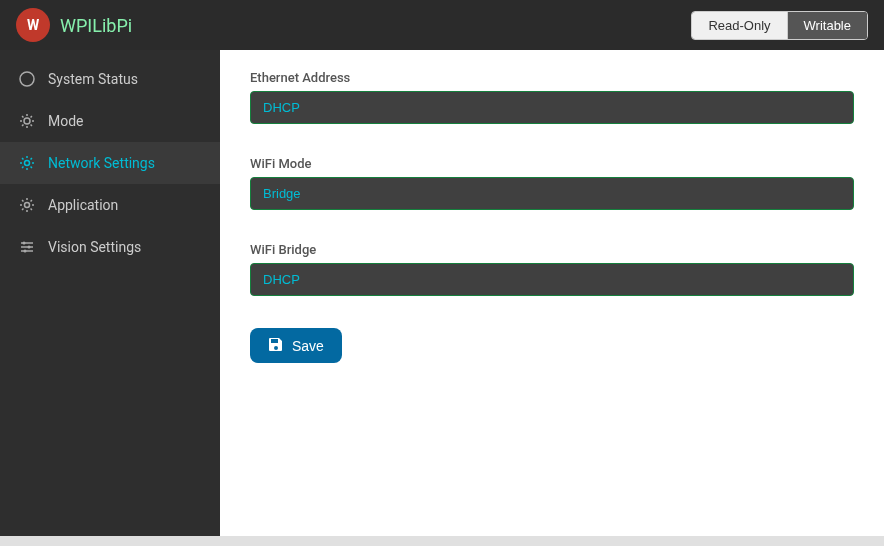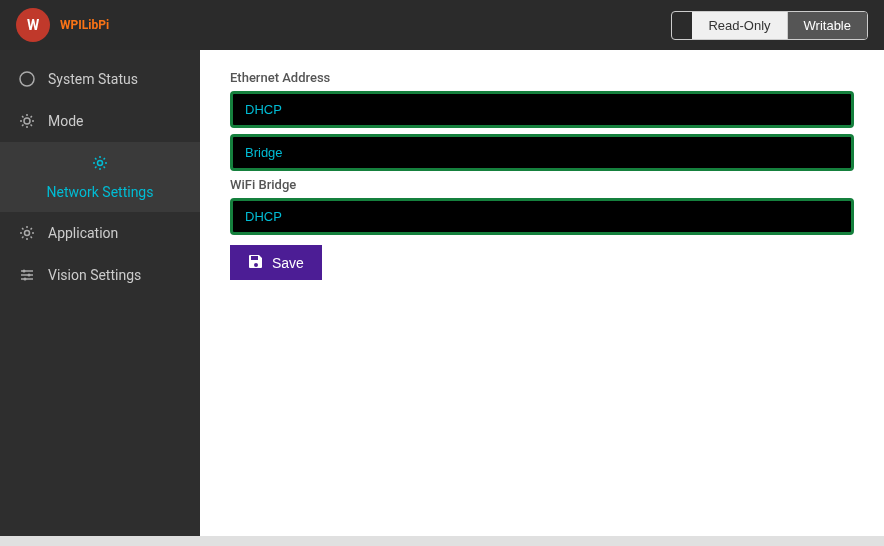--- a/index.html
+++ b/index.html
@@ -35,31 +35,30 @@
       border-radius: 50%;
       display: flex;
       align-items: center;
       justify-content: center;
       color: white;
       font-weight: bold;
       font-size: 14px;
       flex-shrink: 0;
     }
     .logo-text {
-      color: #f97316;
-      font-size: 12px;
-      font-weight: 700;
+      color: #86efac;
+      font-size: 18px;
+      font-weight: 400;
     }
     .header-buttons {
       display: flex;
       gap: 0;
       border: 1px solid #ccc;
       border-radius: 4px;
       overflow: hidden;
-      padding-left: 20px;
     }
     .header-btn {
       padding: 6px 16px;
       background: #f0f0f0;
       border: none;
       cursor: pointer;
       font-size: 13px;
       color: #333;
     }
     .header-btn.active {
@@ -72,41 +71,40 @@
 
     
     .main {
       display: flex;
       flex: 1;
       overflow: hidden;
     }
 
     
     .sidebar {
-      width: 200px;
+      width: 220px;
       background: #2e2e2e;
       flex-shrink: 0;
       display: flex;
       flex-direction: column;
       padding-top: 8px;
     }
     .sidebar-item {
       display: flex;
       align-items: center;
       gap: 12px;
       padding: 12px 18px;
       color: #ccc;
       cursor: pointer;
       font-size: 14px;
       transition: background 0.15s;
     }
     .sidebar-item.active {
       background: #3a3a3a;
       color: #00bcd4;
-      flex-direction: column;
     }
     .sidebar-item.active .sidebar-icon {
       color: #00bcd4;
     }
     .sidebar-icon {
       width: 18px;
       height: 18px;
       display: flex;
       align-items: center;
       justify-content: center;
@@ -116,48 +114,48 @@
 
     
     .content {
       flex: 1;
       background: white;
       overflow-y: auto;
       padding: 20px 30px;
     }
 
     .form-section {
-      margin-bottom: 6px;
+      margin-bottom: 32px;
     }
     .form-label {
       font-size: 13px;
       color: #555;
       margin-bottom: 6px;
       font-weight: 500;
     }
     .form-input {
       width: 100%;
       padding: 8px 12px;
-      border: 3px solid #15803d;
+      border: 1px solid #15803d;
       border-radius: 4px;
       font-size: 13px;
       color: #00bcd4;
-      background: #000000;
+      background: #404040;
       outline: none;
     }
 
     .save-btn {
       display: flex;
       align-items: center;
       gap: 8px;
       padding: 8px 18px;
-      background: #4c1d95;
+      background: #0369a1;
       color: white;
       border: none;
-      border-radius: 0;
+      border-radius: 8px;
       font-size: 14px;
       cursor: pointer;
       margin-top: 10px;
     }
 
     
     .bottom-bar {
       height: 10px;
       background: #e0e0e0;
       flex-shrink: 0;
@@ -247,20 +245,21 @@
   </nav>
 
   <main class="content">
 
     <div class="form-section">
       <div class="form-label">Ethernet Address</div>
       <input class="form-input" type="text" value="DHCP" style="">
     </div>
 
     <div class="form-section">
+      <div class="form-label">WiFi Mode</div>
       <input class="form-input" type="text" value="Bridge" style="">
     </div>
 
 
 
     <div class="form-section">
       <div class="form-label">WiFi Bridge</div>
       <input class="form-input" type="text" value="DHCP" style="">
     </div>
 

